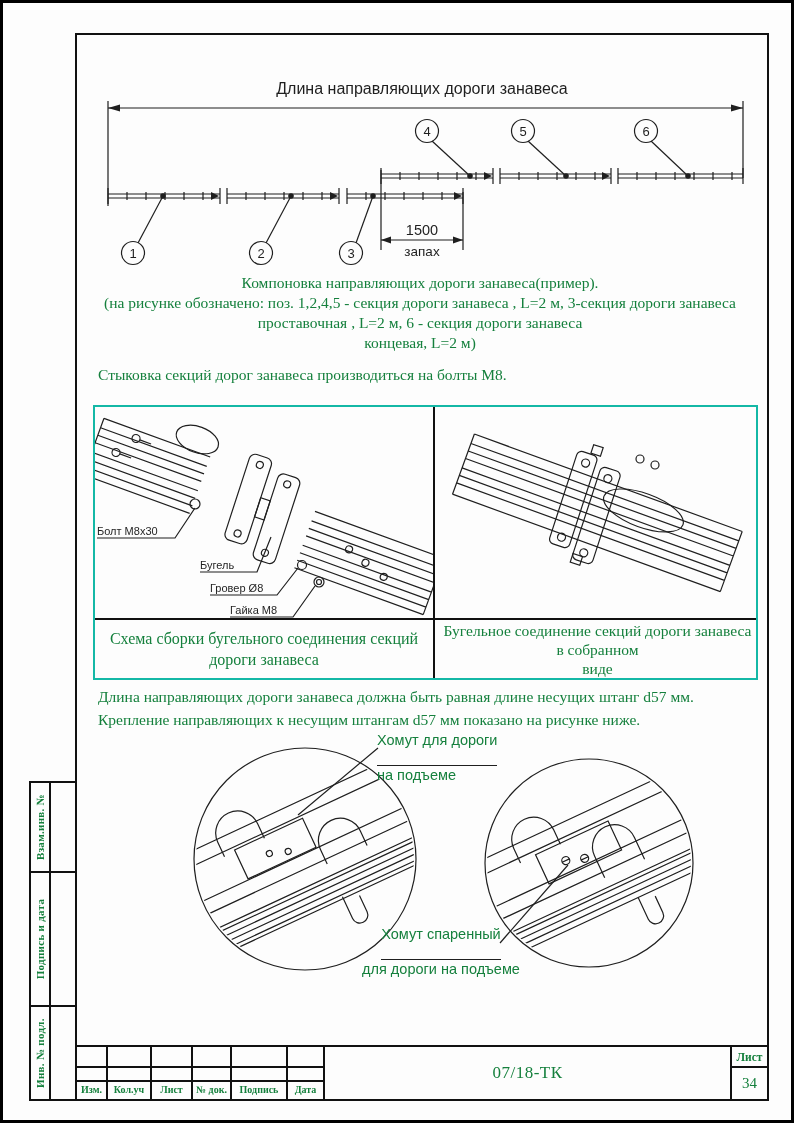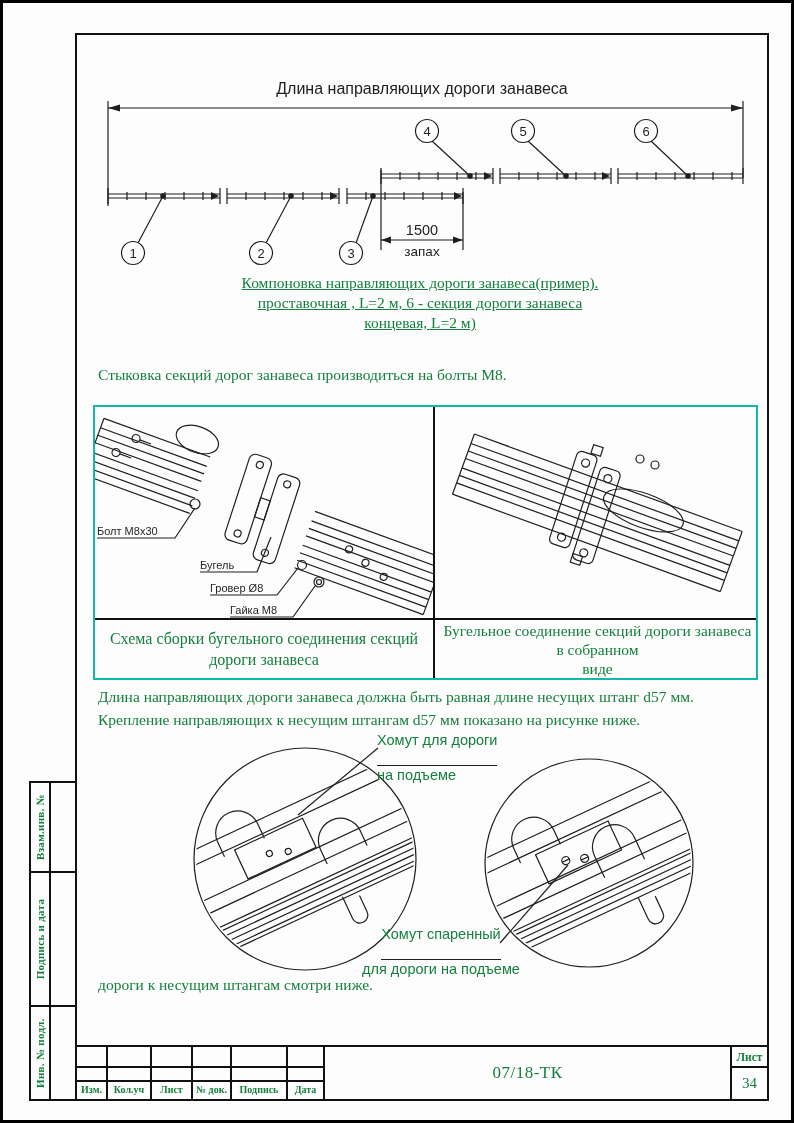--- a/index.html
+++ b/index.html
@@ -131,22 +131,23 @@
 
     <g>
       <path d="M306,112 V192 M388,134 V192 M306,182 H388"></path>
       <polygon class="fill" points="306,182 316,178.5 316,185.5"></polygon>
       <polygon class="fill" points="388,182 378,178.5 378,185.5"></polygon>
       <text x="347" y="177" text-anchor="middle" font-size="14.5" font-family="Liberation Sans, sans-serif">1500</text>
       <text x="347" y="198" text-anchor="middle" font-size="13.5" font-family="Liberation Sans, sans-serif">запах</text>
     </g>
   </svg>
 
-  <div class="abs center-block" style="left:76px; top:270px; width:682px;text-decoration:underline;">
+  <div class="abs center-block" style="left:76px; top:270px; width:682px;">
     <div>Компоновка направляющих дороги занавеса(пример).</div>
+    <div>(на рисунке обозначено: поз. 1,2,4,5 - секция дороги занавеса , L=2 м, 3-секция дороги занавеса</div>
     <div>проставочная , L=2 м, 6 - секция дороги занавеса</div>
     <div>концевая, L=2 м)</div>
   </div>
 
   <div class="abs para" style="left:95px; top:361px; width:640px;">Стыковка секций дорог занавеса производиться на болты М8.</div>
 
   <div class="abs jbox">
     <div class="jdivider"></div>
     <div class="jcapline"></div>
 
@@ -275,21 +276,20 @@
   <div class="abs clamp-label" style="left:374px; top:728px; width:130px;">
     <span class="u">Хомут для дороги</span><br>
     <span>на подъеме</span>
   </div>
   <div class="abs clamp-label" style="left:338px; top:922px; width:200px; text-align:center;">
     <span class="u">Хомут спаренный</span><br>
     <span>для дороги на подъеме</span>
   </div>
 
   <div class="abs para" style="left:95px; top:970px; width:650px; line-height:23px;">
-    <div>дороги к несущим штангам смотри ниже.</div>
   </div>
 
   <div class="abs side-cell" style="top:778px; height:92px;">
     <div class="divider"></div>
     <div class="vwrap">
         <span>Взам.инв. №</span>
       </div>
   </div>
   <div class="abs side-cell" style="top:868px; height:136px;">
     <div class="divider"></div>

